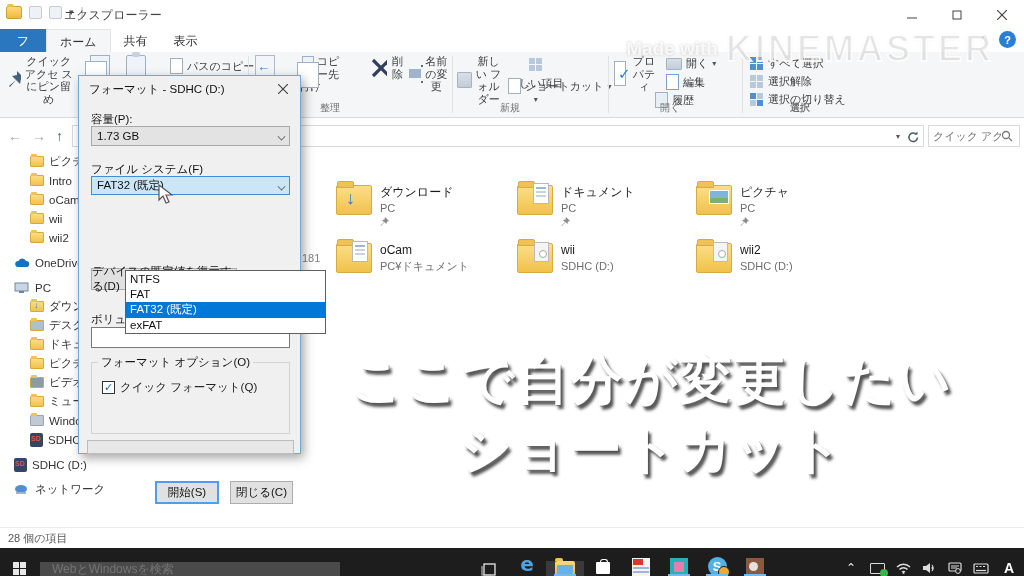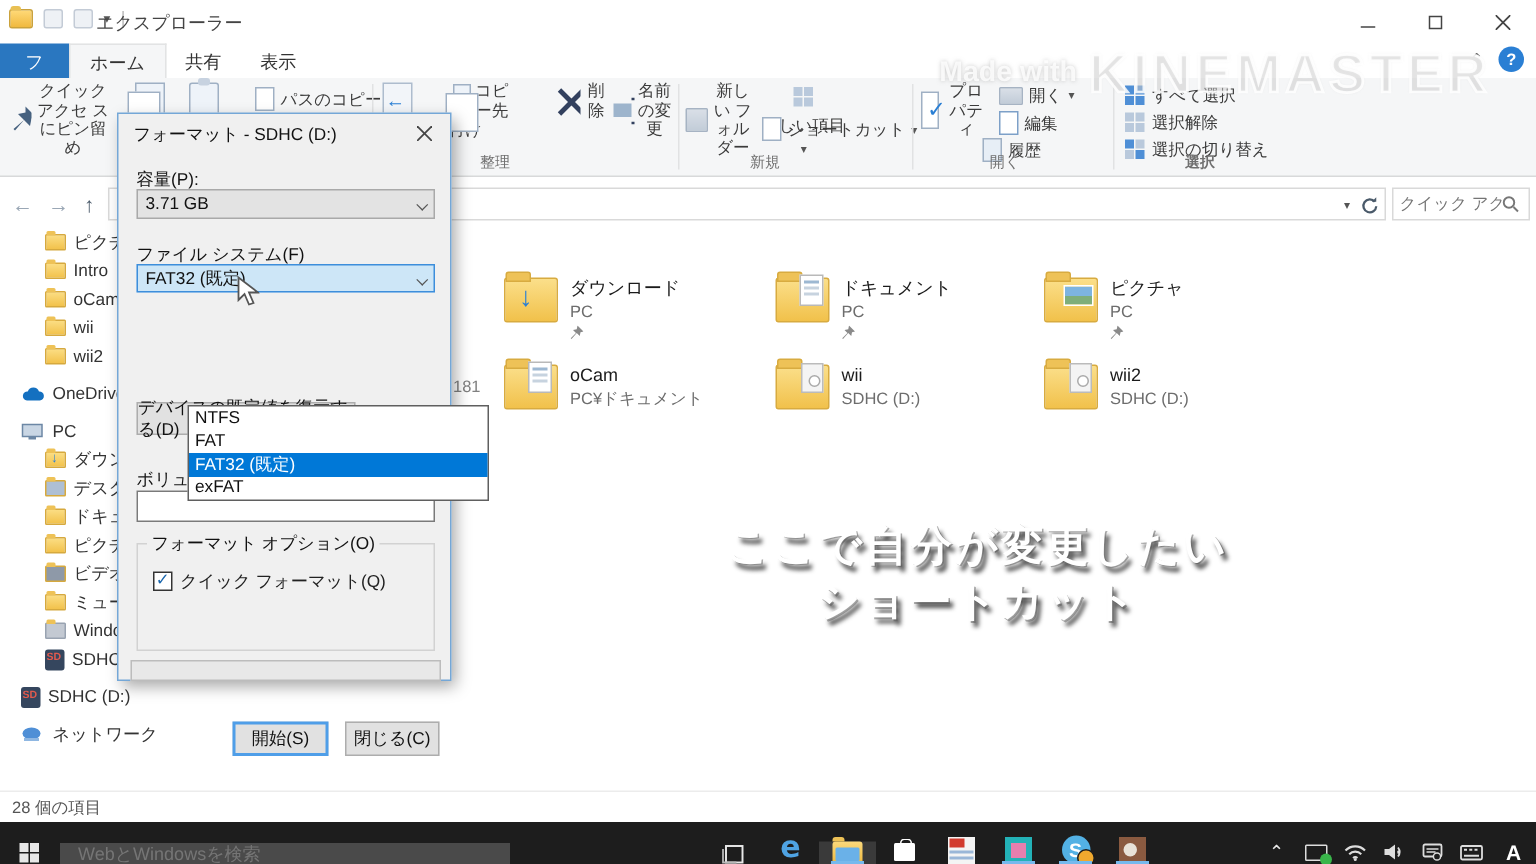--- a/index.html
+++ b/index.html
@@ -105,21 +105,21 @@
   .groupbox .gb-label { position:absolute; left:6px; top:-8px; background:#f0f0f0; padding:0 3px; color:#111; }
   .chkrow { position:absolute; left:10px; top:17px; display:flex; align-items:center; gap:5px; }
   .chk { width:13px; height:13px; background:#fff; border:1px solid #333; color:#1a66ad; font-size:11px; font-weight:bold; display:flex; align-items:center; justify-content:center; line-height:1; }
   .progress { position:absolute; left:8px; top:364px; width:207px; height:14px; background:#e8e8e8; border:1px solid #bcbcbc; }
 
   
   .cursor { position:absolute; left:158px; top:184px; z-index:40; }
 
   
   .subtitle { position:absolute; left:300px; right:20px; top:346px; z-index:30; text-align:center; color:#fff; font-weight:bold;
-    text-shadow:3px 4px 3px rgba(75,75,75,.95), 1px 1px 0 rgba(120,120,120,.6); line-height:1.32; font-size:28px; letter-spacing:2px; pointer-events:none; }
+    text-shadow:3px 4px 3px rgba(75,75,75,.95), 1px 1px 0 rgba(120,120,120,.6); line-height:1.32; font-size:52px; letter-spacing:2px; pointer-events:none; }
   .watermark { position:absolute; right:30px; top:28px; z-index:30; display:flex; align-items:center; gap:8px; pointer-events:none; }
   .wm-made { font-size:19px; font-weight:bold; color:rgba(255,255,255,.8); text-shadow:0 0 3px rgba(150,150,150,.5); }
   .wm-brand { font-size:36px; font-weight:bold; letter-spacing:3px; color:rgba(235,235,235,.22);
     -webkit-text-stroke:1.8px rgba(255,255,255,.85); text-shadow:0 0 2px rgba(180,180,180,.4); }
 
   
   .taskbar { position:absolute; left:0; bottom:0; width:1024px; height:28px; background:#1d1d1d; display:flex; align-items:flex-end; z-index:20; }
   .tb-start { width:40px; display:flex; align-items:center; justify-content:center; }
   .winflag { width:14px; height:14px; display:grid; grid-template-columns:6px 6px; grid-template-rows:6px 6px; gap:1px; }
   .winflag i { background:#e8e8e8; }
@@ -493,21 +493,21 @@
     <div class="dlg-title">フォーマット - SDHC (D:)</div>
     <div class="dlg-x">
         <svg width="10" height="10">
           <line x1="0" y1="0" x2="10" y2="10" stroke="#444" stroke-width="1.2"></line>
           <line x1="10" y1="0" x2="0" y2="10" stroke="#444" stroke-width="1.2"></line>
         </svg>
       </div>
 
     <div class="dlg-label" style="top:36px;">容量(P):</div>
     <div class="combo" style="top:50px;">
-      <span>3.71 GB</span>
+      <span>1.73 GB</span>
         <span class="cv"></span>
     </div>
 
     <div class="dlg-label" style="top:86px;">ファイル システム(F)</div>
     <div class="combo fs" style="top:100px;">
       <span>FAT32 (既定)</span>
         <span class="cv"></span>
     </div>
     <div class="ddlist">
       <div class="dditem">NTFS</div>

